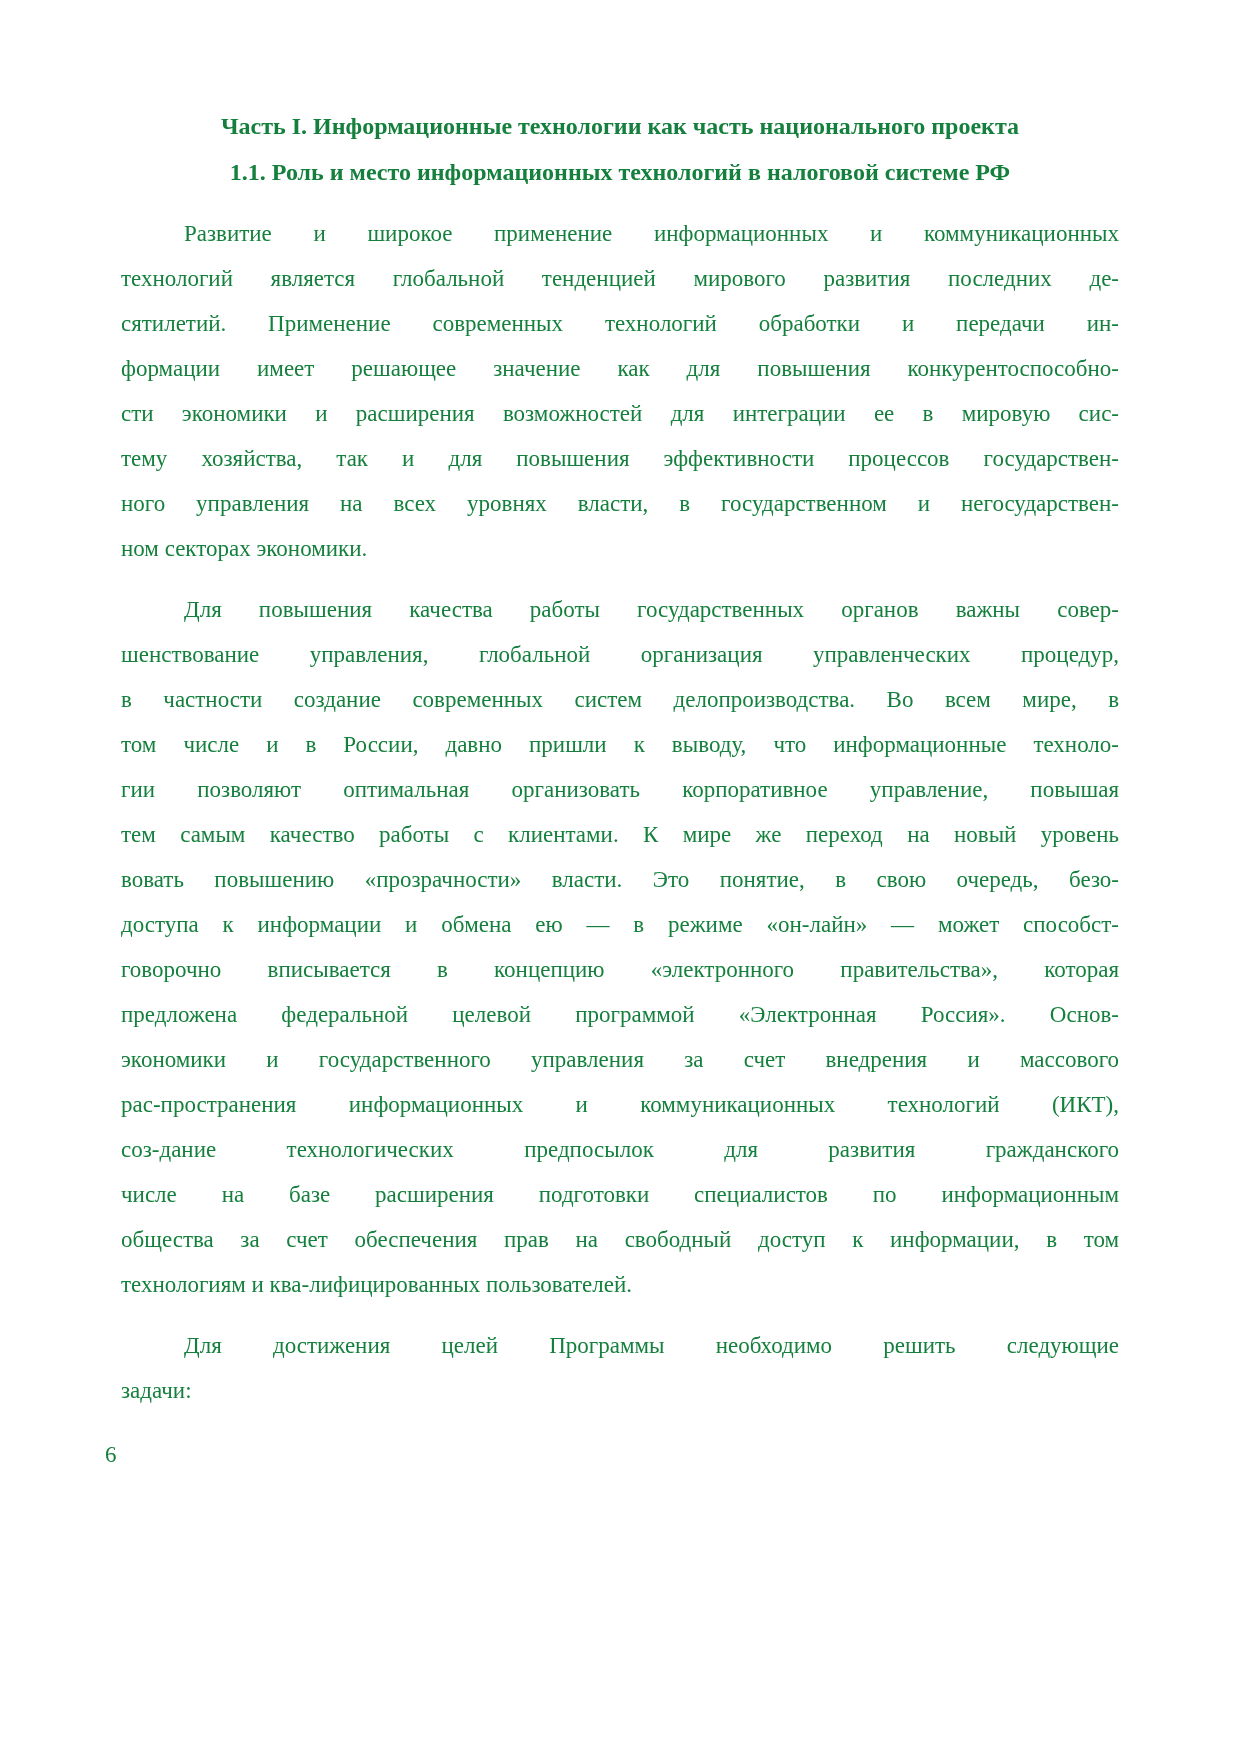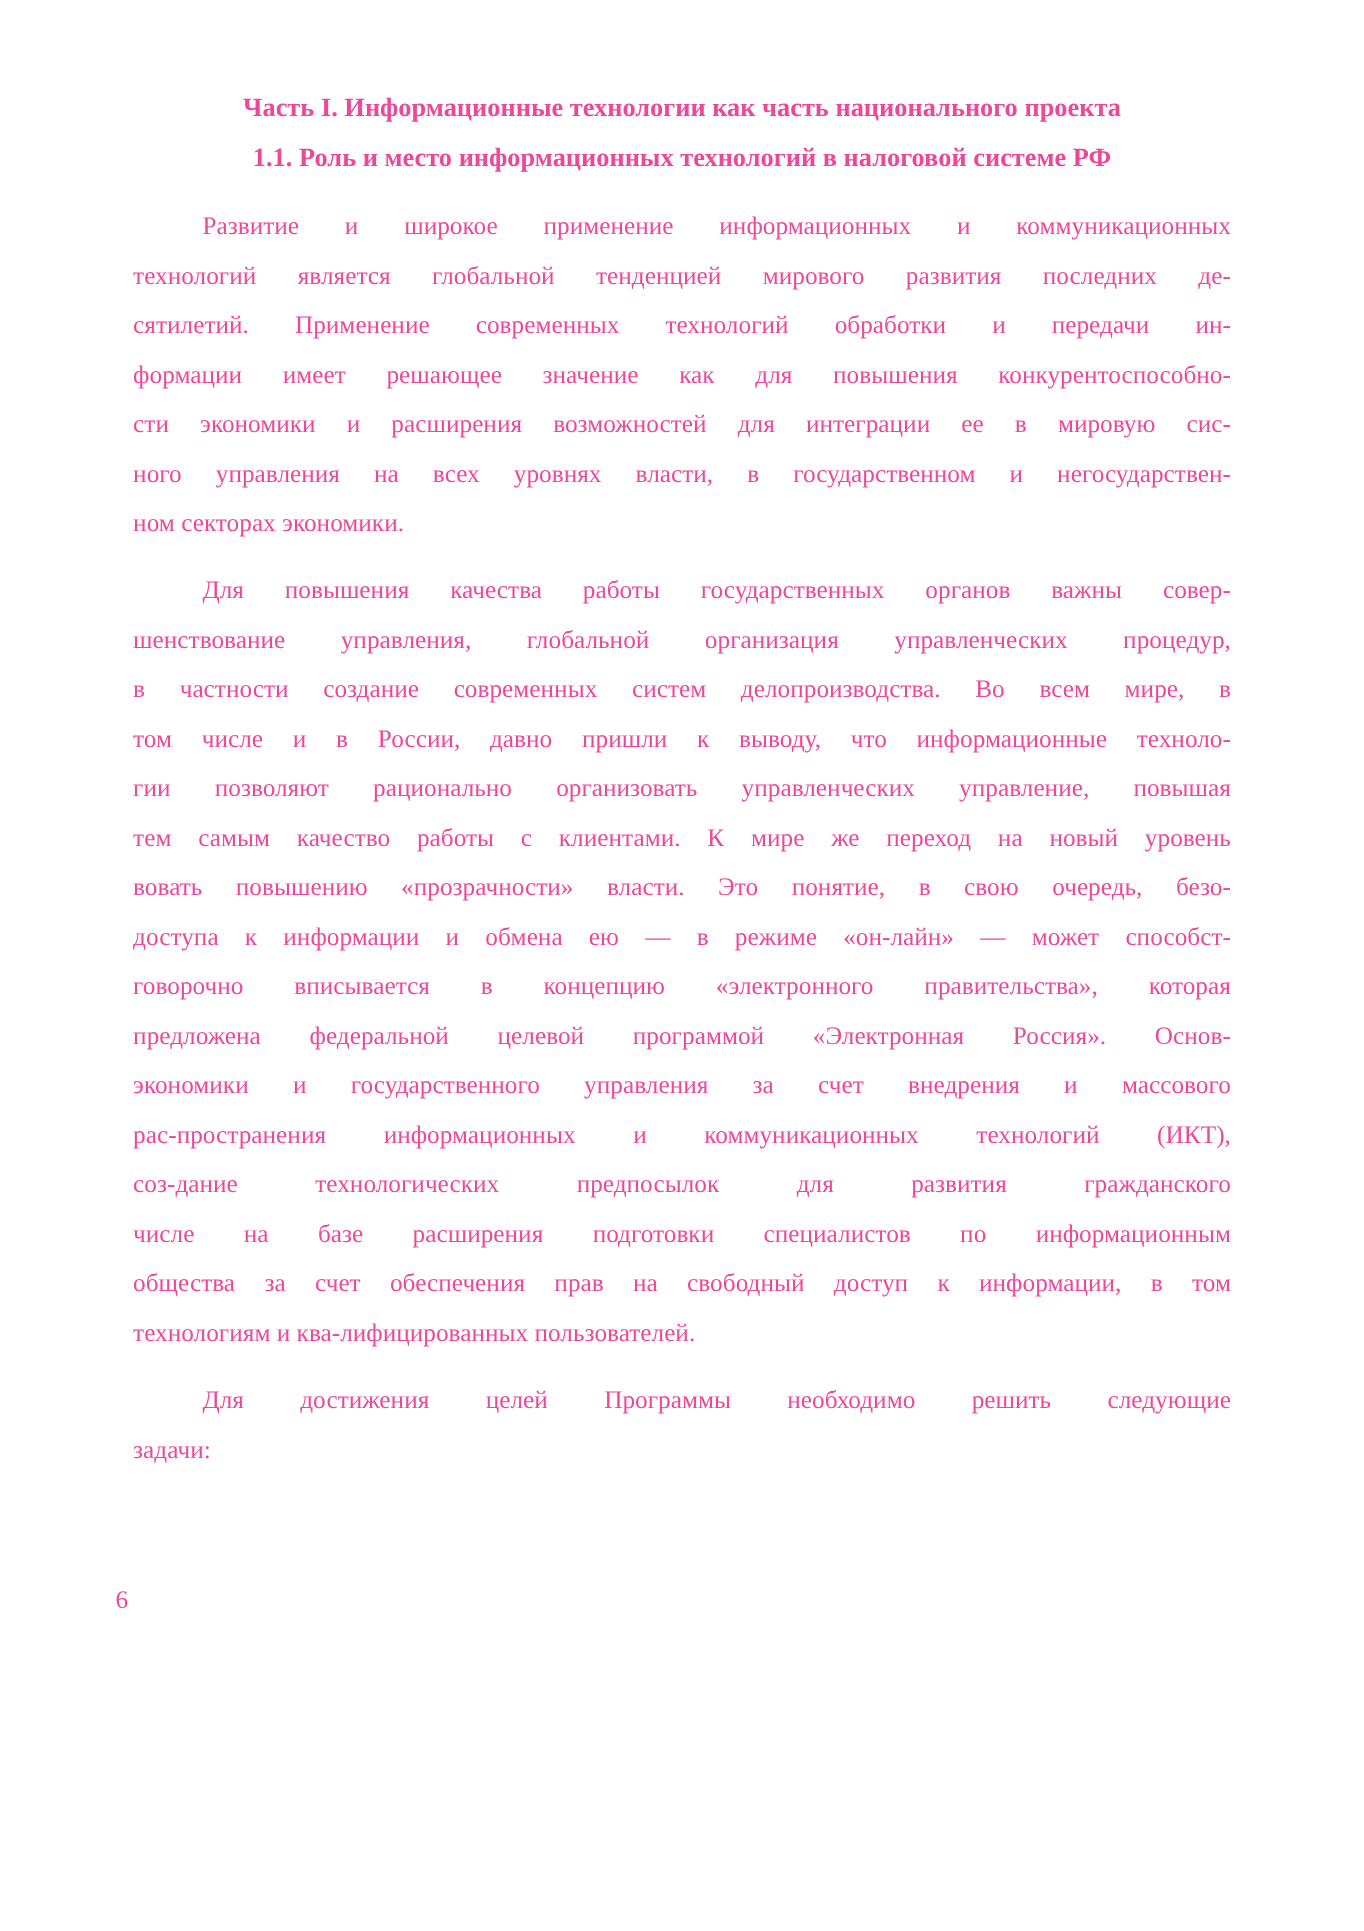--- a/index.html
+++ b/index.html
@@ -5,24 +5,24 @@
   html, body {
     margin: 0;
     padding: 0;
     background: #ffffff;
   }
   .page {
     position: relative;
     width: 1240px;
     height: 1755px;
     background: #ffffff;
-    color: #ec4899;
+    color: #15803d;
     font-family: "Liberation Serif", "DejaVu Serif", serif;
     box-sizing: border-box;
-    padding: 75px 105px 0 105px;
+    padding: 103px 105px 0 105px;
     overflow: hidden;
   }
   .heading {
     font-weight: bold;
     font-size: 24px;
     line-height: 46px;
     height: 46px;
     text-align: center;
     white-space: nowrap;
     overflow: hidden;
@@ -62,29 +62,30 @@
 
   <div class="heading">1.1. Роль и место информационных технологий в налоговой системе РФ</div>
 
   <div>
       <div class="paragraph">
         <div class="line first">Развитие и широкое применение информационных и коммуникационных</div>
         <div class="line">технологий является глобальной тенденцией мирового развития последних де-</div>
         <div class="line">сятилетий. Применение современных технологий обработки и передачи ин-</div>
         <div class="line">формации имеет решающее значение как для повышения конкурентоспособно-</div>
         <div class="line">сти экономики и расширения возможностей для интеграции ее в мировую сис-</div>
+        <div class="line">тему хозяйства, так и для повышения эффективности процессов государствен-</div>
         <div class="line">ного управления на всех уровнях власти, в государственном и негосударствен-</div>
         <div class="line last">ном секторах экономики.</div>
       </div>
       <div class="paragraph">
         <div class="line first">Для повышения качества работы государственных органов важны совер-</div>
         <div class="line">шенствование управления, глобальной организация управленческих процедур,</div>
         <div class="line">в частности создание современных систем делопроизводства. Во всем мире, в</div>
         <div class="line">том числе и в России, давно пришли к выводу, что информационные техноло-</div>
-        <div class="line">гии позволяют рационально организовать управленческих управление, повышая</div>
+        <div class="line">гии позволяют оптимальная организовать корпоративное управление, повышая</div>
         <div class="line">тем самым качество работы с клиентами. К мире же переход на новый уровень</div>
         <div class="line">вовать повышению «прозрачности» власти. Это понятие, в свою очередь, безо-</div>
         <div class="line">доступа к информации и обмена ею — в режиме «он-лайн» — может способст-</div>
         <div class="line">говорочно вписывается в концепцию «электронного правительства», которая</div>
         <div class="line">предложена федеральной целевой программой «Электронная Россия». Основ-</div>
         <div class="line">экономики и государственного управления за счет внедрения и массового</div>
         <div class="line">рас-пространения информационных и коммуникационных технологий (ИКТ),</div>
         <div class="line">соз-дание технологических предпосылок для развития гражданского</div>
         <div class="line">числе на базе расширения подготовки специалистов по информационным</div>
         <div class="line">общества за счет обеспечения прав на свободный доступ к информации, в том</div>

